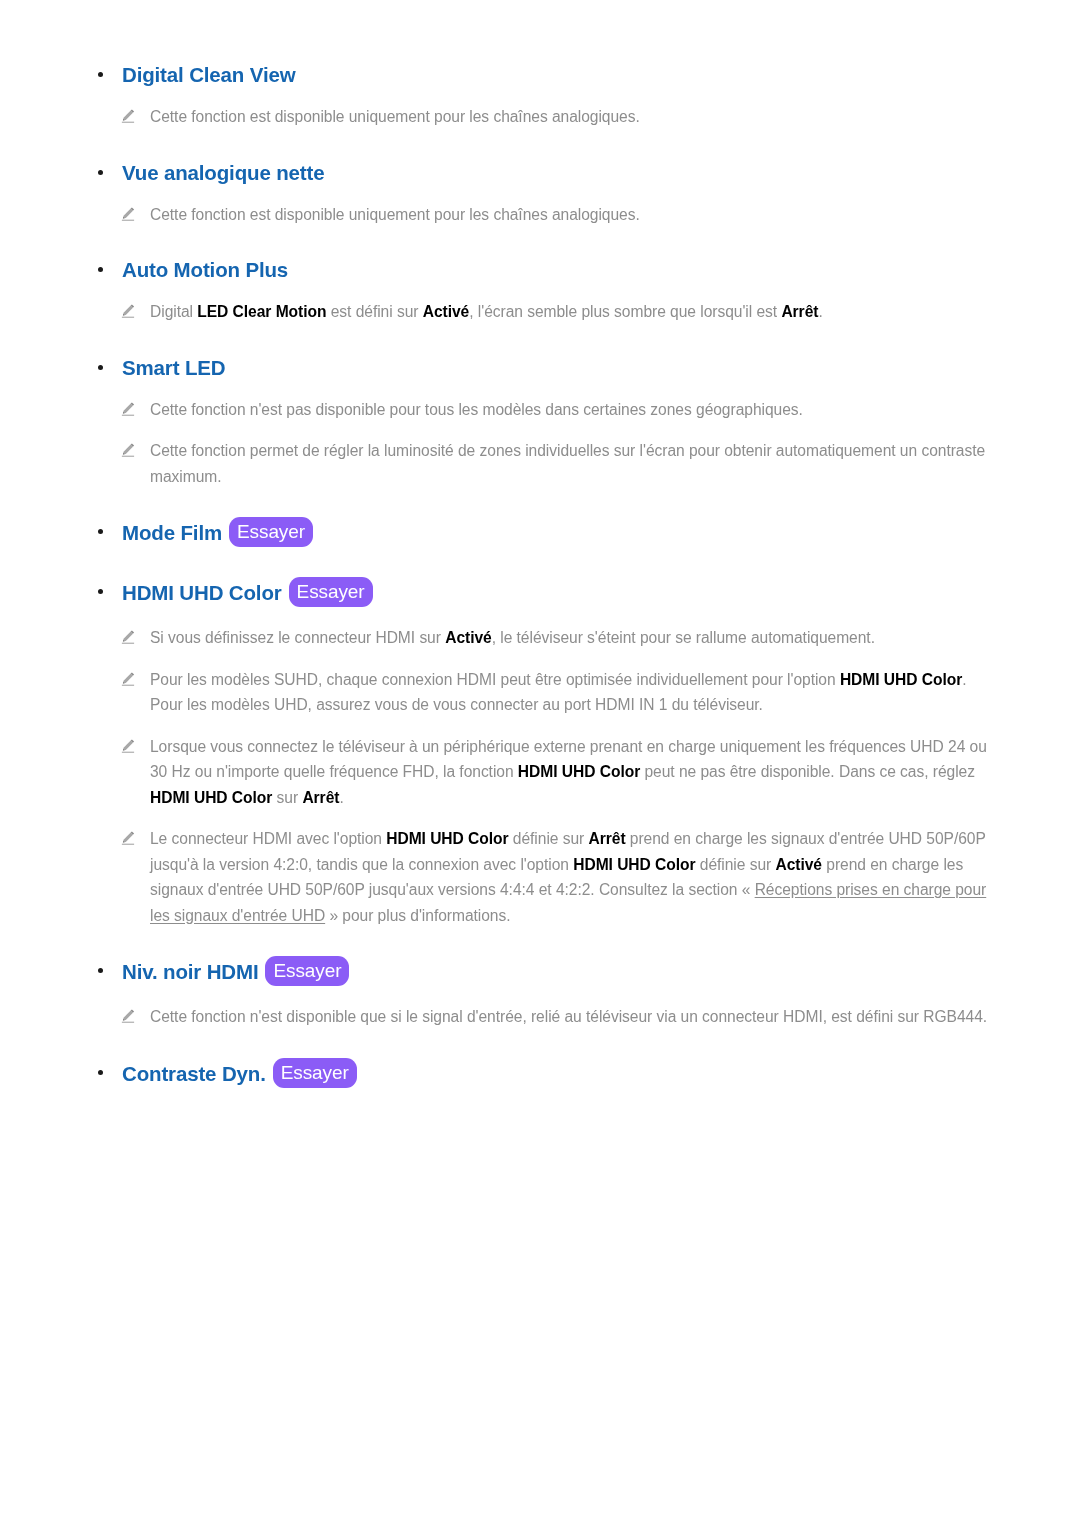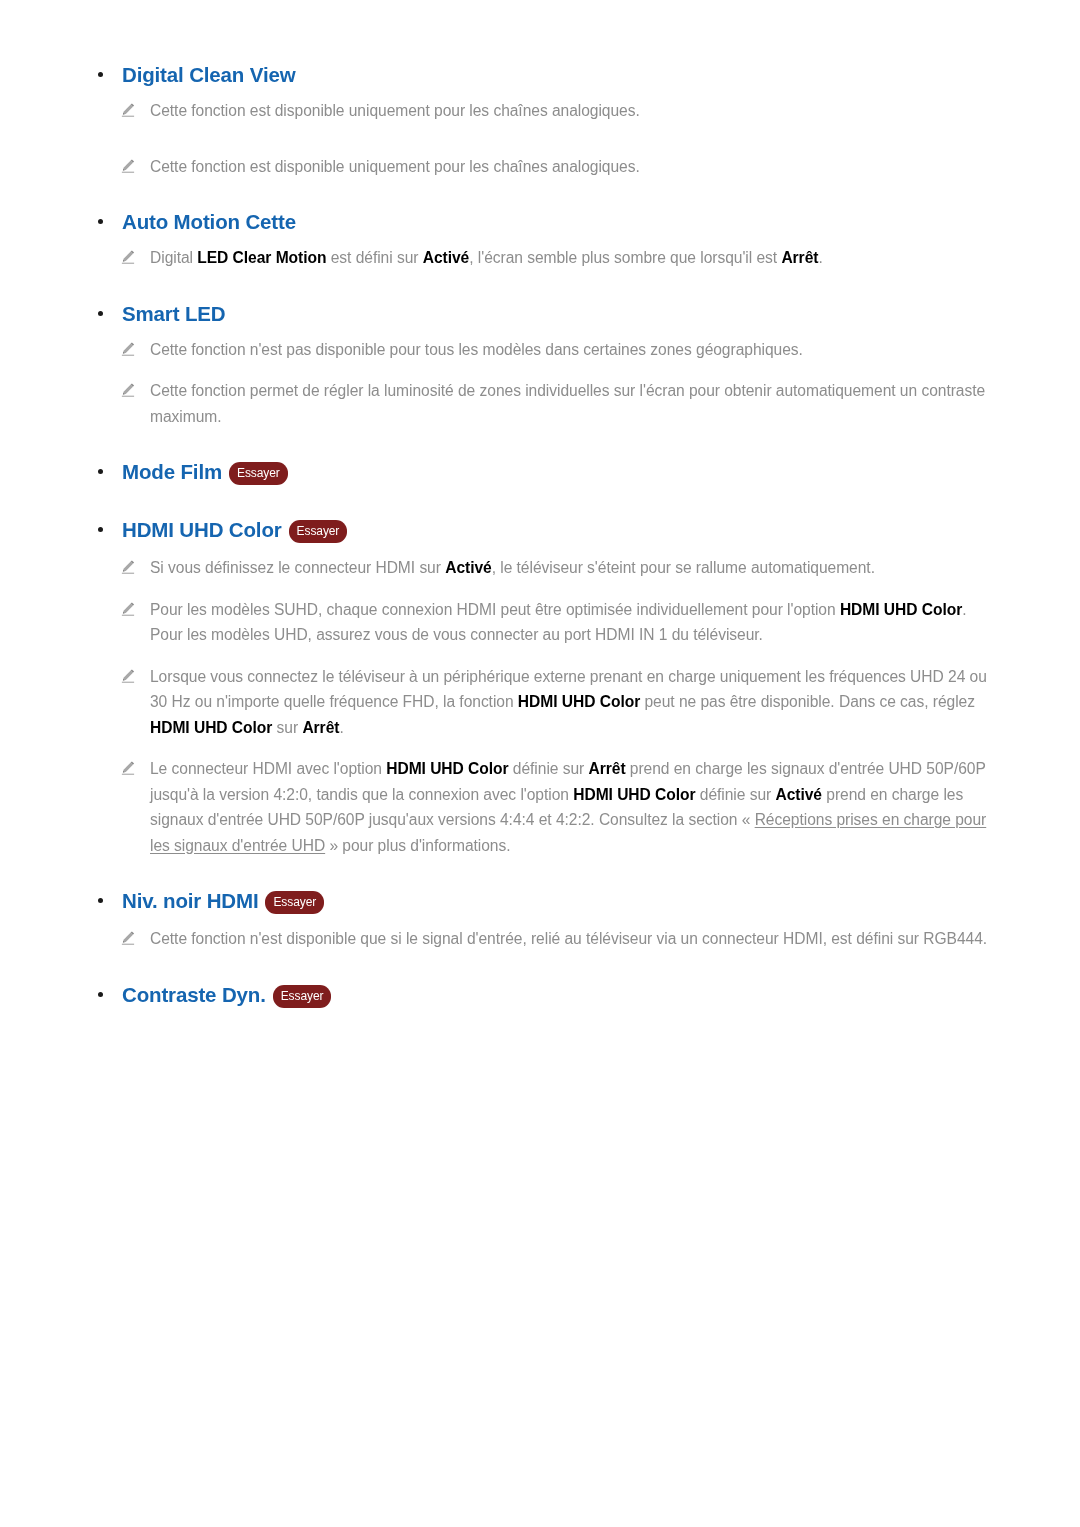--- a/index.html
+++ b/index.html
@@ -48,38 +48,38 @@
     color: #1565b0;
     font-size: 20.5px;
     font-weight: bold;
     letter-spacing: -0.15px;
     line-height: 26px;
     white-space: nowrap;
   }
   .badge {
     display: inline-block;
     margin-left: 7px;
-    background: #7f1d1d;
+    background: #8b5cf6;
     color: #ffffff;
-    font-size: 12px;
+    font-size: 19px;
     font-weight: normal;
     line-height: 1;
     padding: 5px 8px 6px 8px;
     border-radius: 11px;
     letter-spacing: -0.1px;
     position: relative;
     top: -2px;
     vertical-align: baseline;
   }
 
   
   .note {
     position: relative;
     padding-left: 72px;
-    margin-top: 10px;
+    margin-top: 16px;
     margin-bottom: 0;
   }
   .note + .note {
     margin-top: 16px;
   }
   .note .pencil {
     position: absolute;
     left: 42px;
     top: 3px;
     width: 17px;
@@ -118,34 +118,38 @@
           <span class="pencil"><svg viewBox="0 0 20 20" width="17" height="17" aria-hidden="true">
               <path d="M4.2 12.6 L12.6 4.2 L15.2 6.8 L6.8 15.2 L3.4 16.0 Z" fill="#a8a8a8"></path>
               <path d="M12.6 4.2 L14.0 2.8 L16.6 5.4 L15.2 6.8 Z" fill="#8d8d8d"></path>
               <path d="M3.4 16.0 L5.4 15.5 L4.0 14.1 Z" fill="#6f6f6f"></path>
               <rect x="2.2" y="17.2" width="14.4" height="1.5" fill="#b3b3b3"></rect>
             </svg></span>
           <p><span>Cette fonction est disponible uniquement pour les chaînes analogiques.</span></p>
         </div>
       </div>
       <div class="section sec-space">
+        <div class="heading-row">
+          <span class="bullet"></span>
+          <span class="heading-text">Vue analogique nette</span>
+        </div>
         <div class="note">
           <span class="pencil"><svg viewBox="0 0 20 20" width="17" height="17" aria-hidden="true">
               <path d="M4.2 12.6 L12.6 4.2 L15.2 6.8 L6.8 15.2 L3.4 16.0 Z" fill="#a8a8a8"></path>
               <path d="M12.6 4.2 L14.0 2.8 L16.6 5.4 L15.2 6.8 Z" fill="#8d8d8d"></path>
               <path d="M3.4 16.0 L5.4 15.5 L4.0 14.1 Z" fill="#6f6f6f"></path>
               <rect x="2.2" y="17.2" width="14.4" height="1.5" fill="#b3b3b3"></rect>
             </svg></span>
           <p><span>Cette fonction est disponible uniquement pour les chaînes analogiques.</span></p>
         </div>
       </div>
       <div class="section sec-space">
         <div class="heading-row">
           <span class="bullet"></span>
-          <span class="heading-text">Auto Motion Cette</span>
+          <span class="heading-text">Auto Motion Plus</span>
         </div>
         <div class="note">
           <span class="pencil"><svg viewBox="0 0 20 20" width="17" height="17" aria-hidden="true">
               <path d="M4.2 12.6 L12.6 4.2 L15.2 6.8 L6.8 15.2 L3.4 16.0 Z" fill="#a8a8a8"></path>
               <path d="M12.6 4.2 L14.0 2.8 L16.6 5.4 L15.2 6.8 Z" fill="#8d8d8d"></path>
               <path d="M3.4 16.0 L5.4 15.5 L4.0 14.1 Z" fill="#6f6f6f"></path>
               <rect x="2.2" y="17.2" width="14.4" height="1.5" fill="#b3b3b3"></rect>
             </svg></span>
           <p><span>Digital </span><b class="hl">LED Clear Motion</b><span> est défini sur </span><b class="hl">Activé</b><span>, l'écran semble plus sombre que lorsqu'il est </span><b class="hl">Arrêt</b><span>.</span></p>
         </div>

